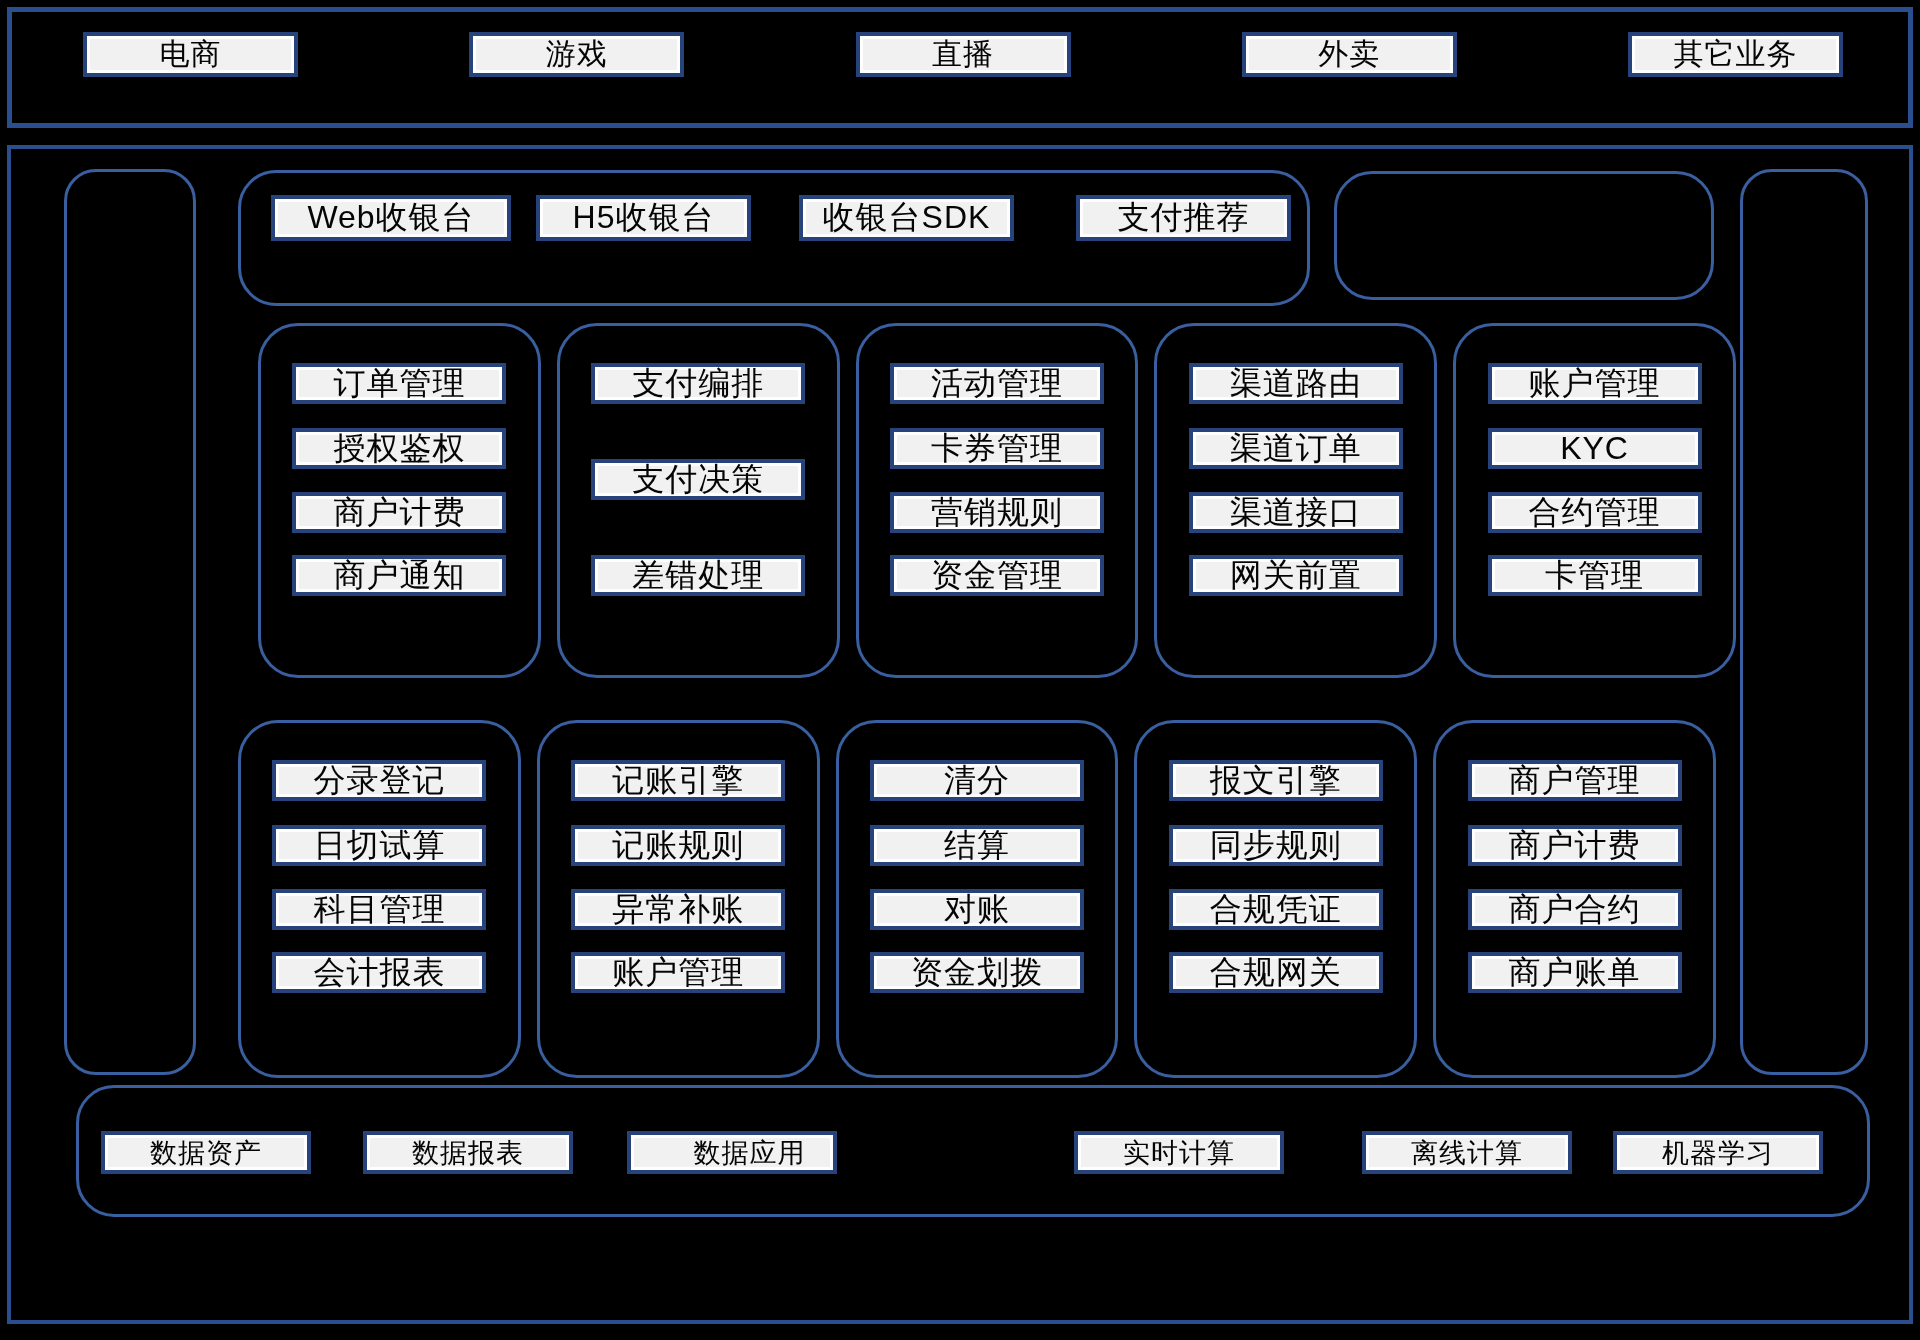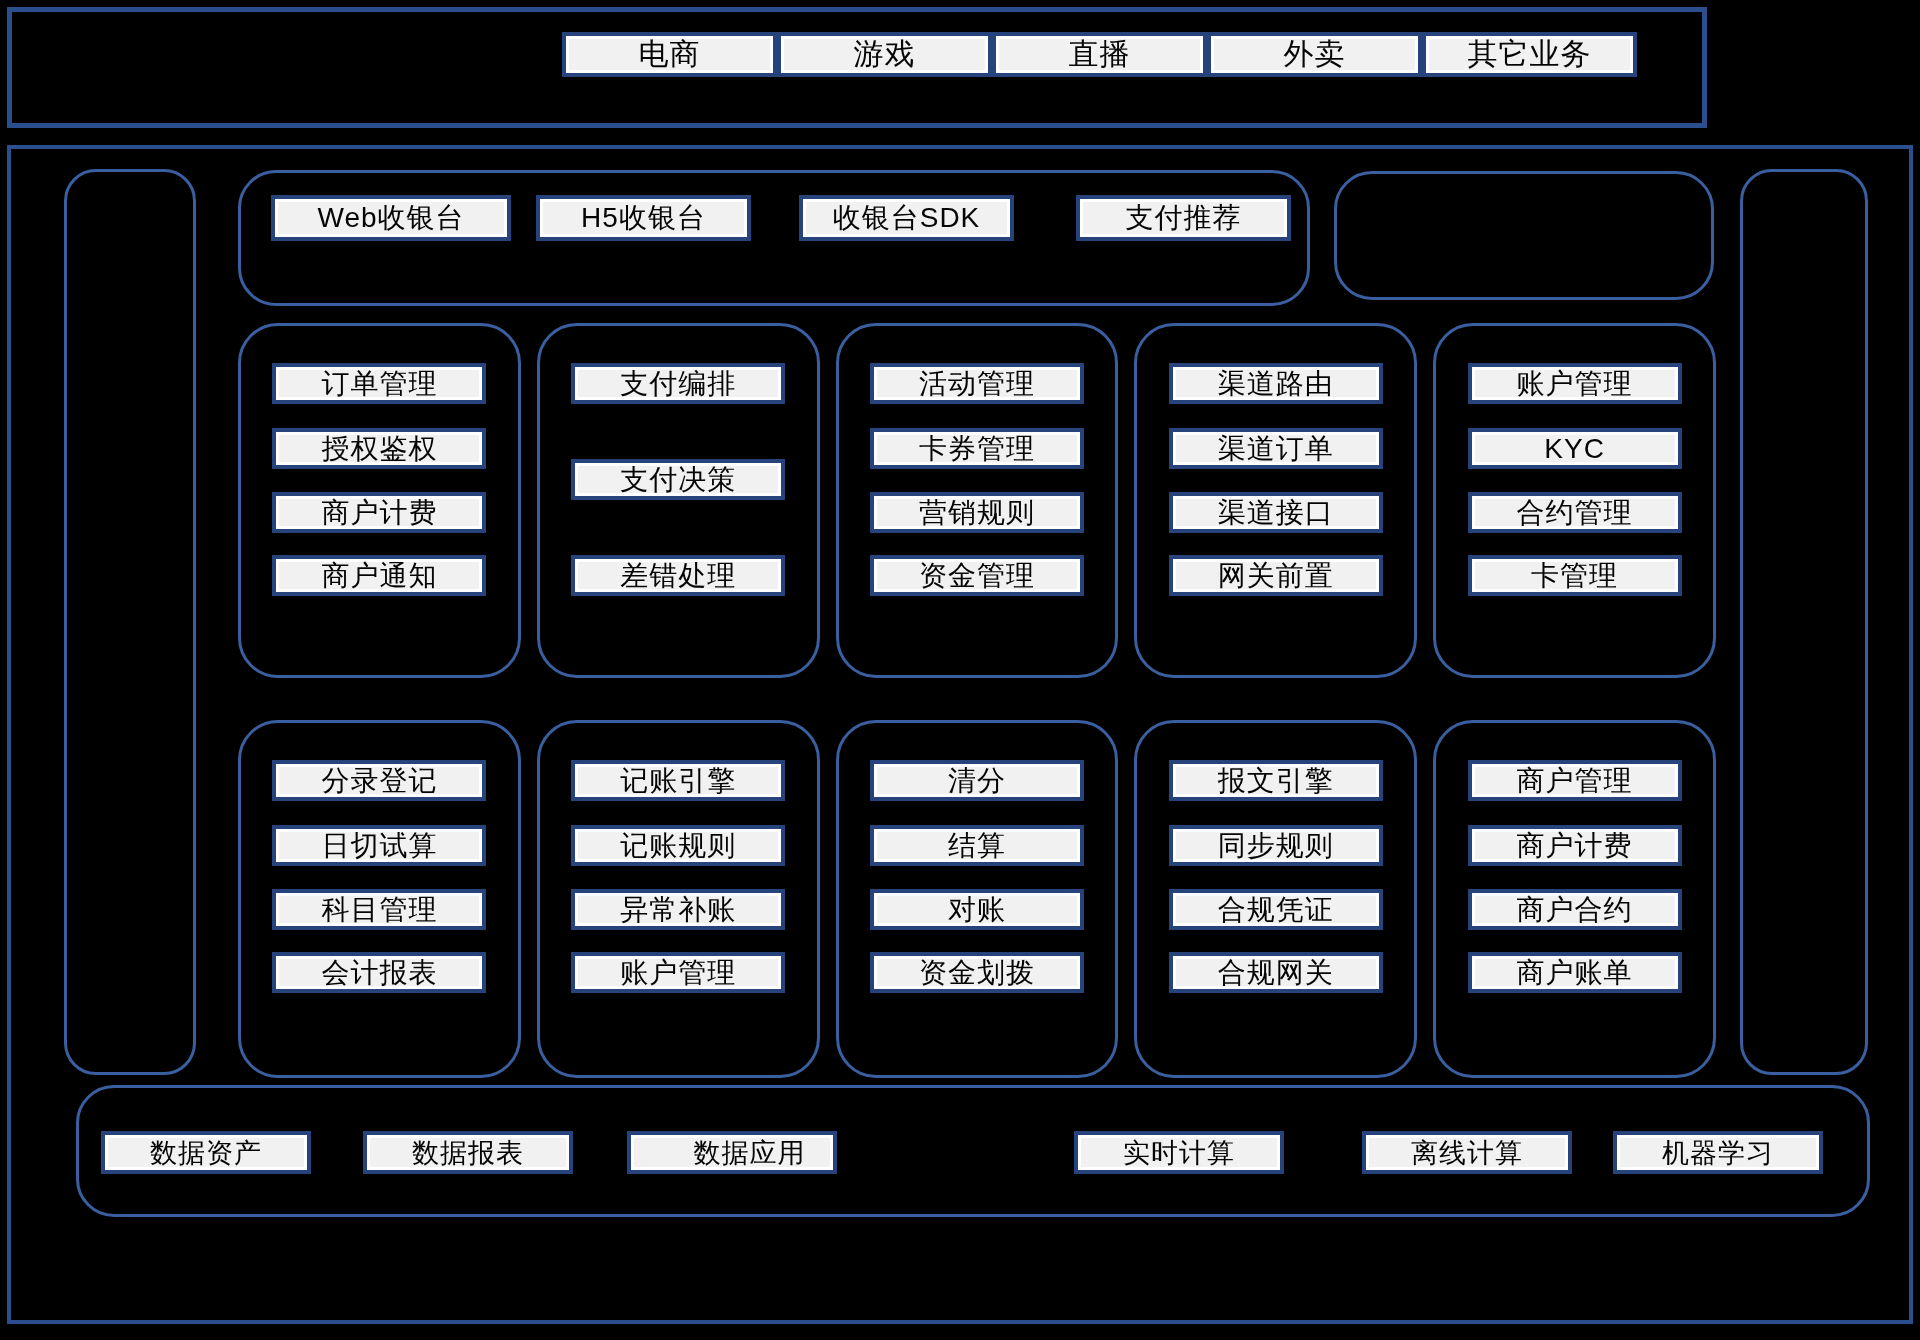--- a/index.html
+++ b/index.html
@@ -1,49 +1,49 @@
 <!DOCTYPE html>
 <html><head>
 <meta charset="utf-8">
 <style>
   html,body{margin:0;padding:0;background:#000;}
   body{width:1920px;height:1340px;overflow:hidden;position:relative;
        font-family:"Liberation Sans",sans-serif;color:#000;}
 
   
   .top-band{
-    position:absolute;left:7px;top:7px;width:1700px;height:121px;
+    position:absolute;left:7px;top:7px;width:1906px;height:121px;
     border:5px solid #2b4f8e;box-sizing:border-box;background:#000;
-    display:flex;justify-content:flex-end;align-items:flex-start;
+    display:flex;justify-content:space-between;align-items:flex-start;
     padding:20px 65px 0 71px;
   }
   .main-band{
     position:absolute;left:7px;top:145px;width:1906px;height:1179px;
     border:4px solid #2b4f8e;box-sizing:border-box;background:#000;
   }
 
   
   .rounded{position:absolute;border:3px solid #3a5fa0;box-sizing:border-box;background:#000;}
   .rail-left {left:53px;  top:20px;width:132px;height:906px;border-radius:32px;}
   .rail-right{left:1729px;top:20px;width:128px;height:906px;border-radius:32px;}
   .cashier   {left:227px; top:21px;width:1072px;height:136px;border-radius:38px;}
   .empty-box {left:1323px;top:22px;width:380px; height:129px;border-radius:38px;}
   .mrow{position:absolute;left:227px;width:1478px;display:flex;gap:16px;}
-  .mrow.r1{top:174px;height:355px;}
+  .mrow.r1{top:174px;height:355px;margin-left:20px;}
   .mrow.r2{top:571px;height:358px;font-family:Liberation Serif, serif;}
   .col{flex:1 1 0;border:3px solid #3a5fa0;box-sizing:border-box;
        border-radius:40px;position:relative;background:#000;}
   .databar{left:65px;top:936px;width:1794px;height:132px;border-radius:38px;}
 
   
   .wbox{
     background:#f1f1f1;border:4px solid #26437c;box-sizing:border-box;
     box-shadow:inset 0 0 0 3px #ffffff;
     display:flex;align-items:center;justify-content:center;
-    font-size:28px;font-weight:500;letter-spacing:1px;color:#050505;
+    font-size:32px;font-weight:500;letter-spacing:1px;color:#050505;
     white-space:nowrap;
   }
   .top-band .wbox{width:215px;height:45px;font-size:30px;}
   .cashier .wbox{position:absolute;top:22px;height:46px;}
   .cashier .c1{left:30px;width:240px;}
   .cashier .c2{left:295px;width:215px;}
   .cashier .c3{left:558px;width:215px;}
   .cashier .c4{left:835px;width:215px;}
   .col .wbox{position:absolute;left:50%;transform:translateX(-50%);
              width:214px;height:41px;}

